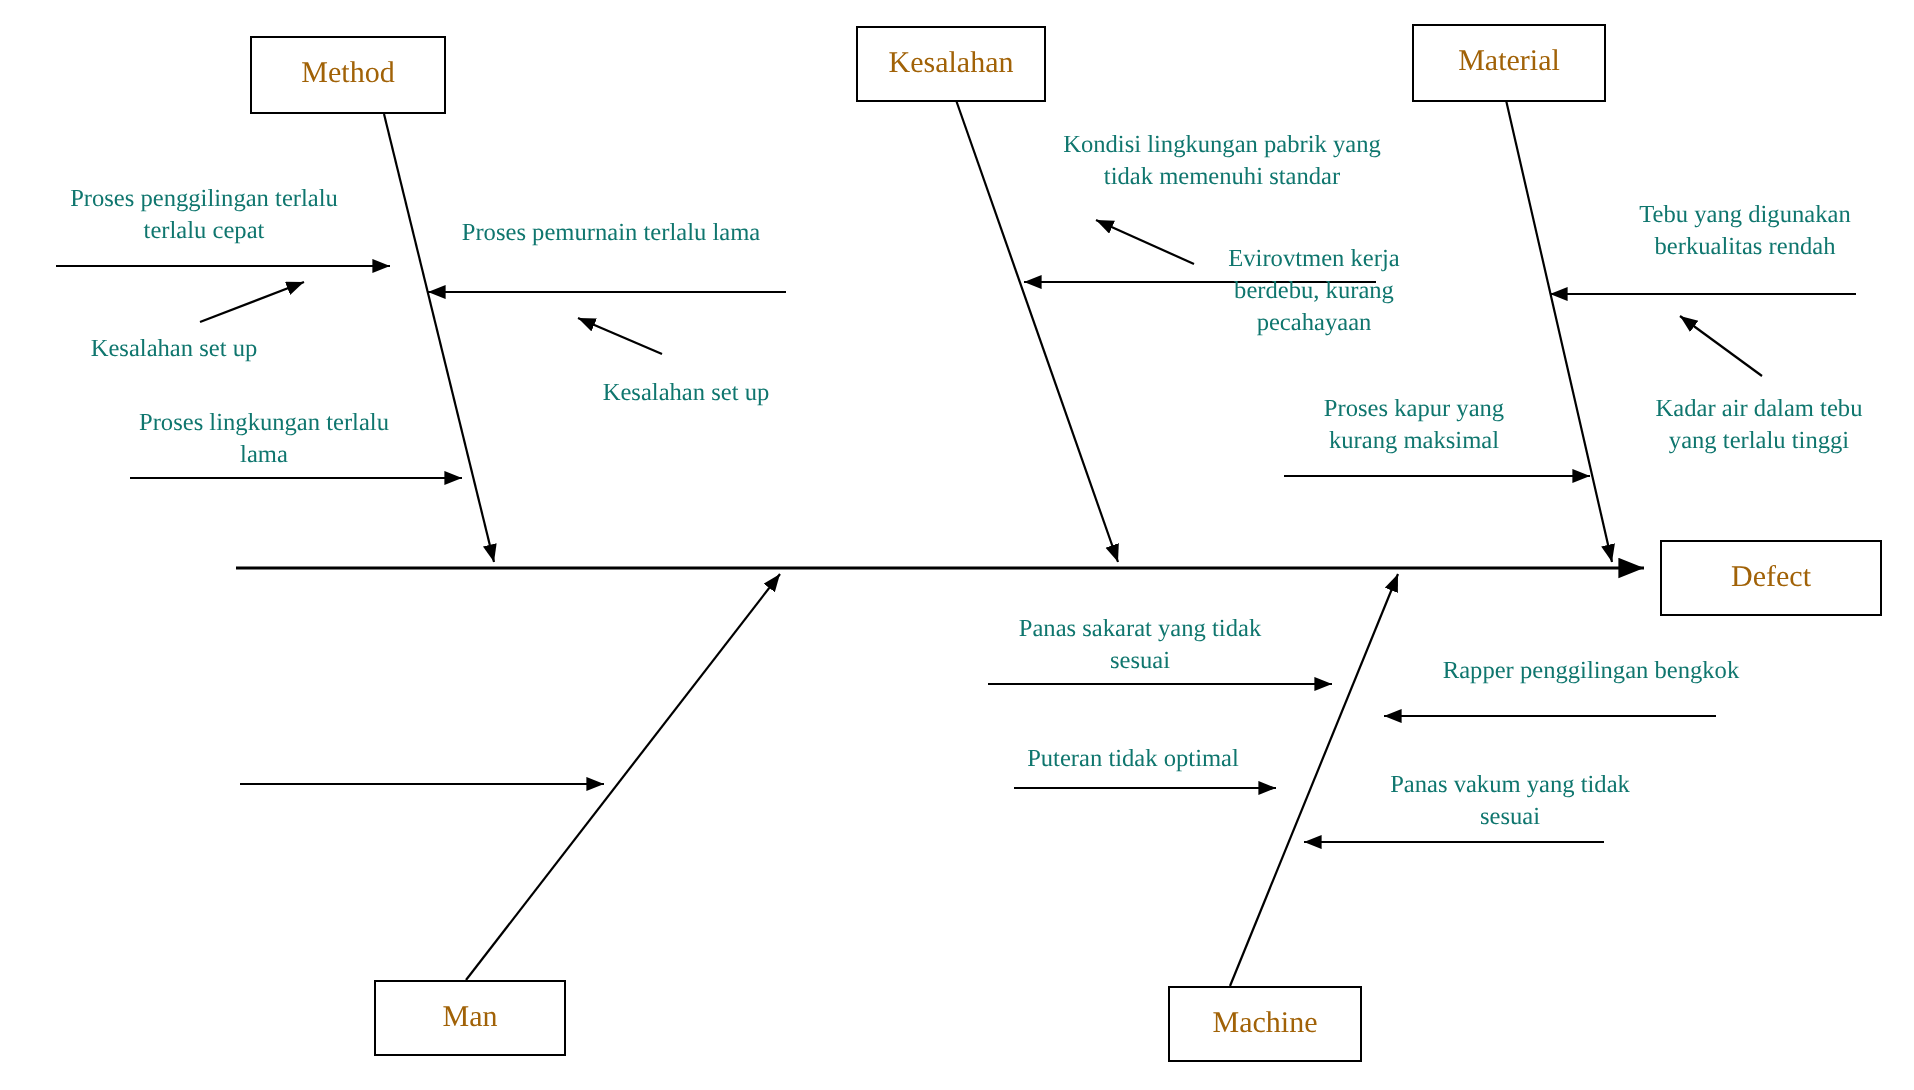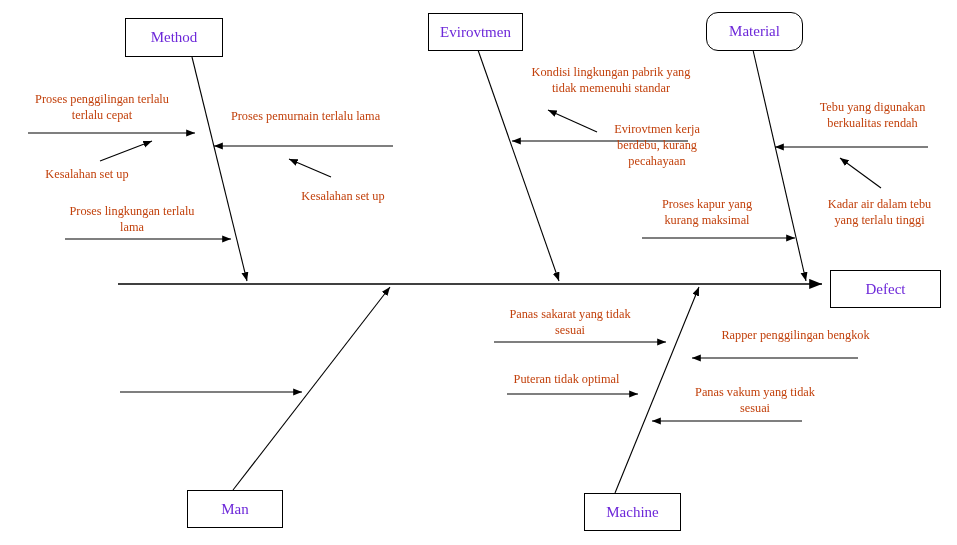--- a/index.html
+++ b/index.html
@@ -24,27 +24,27 @@
   }
   .cat-box {
     position: absolute;
     box-sizing: border-box;
     border: 1px solid #000000;
     background: #ffffff;
     display: flex;
     align-items: center;
     justify-content: center;
     font-size: 15px;
-    color: #6d28d9;
+    color: #a16207;
     line-height: 1.1;
   }
   .cause-label {
     position: absolute;
     font-size: 12.3px;
-    color: #c2410c;
+    color: #0f766e;
     line-height: 1.32;
     text-align: center;
     white-space: pre-line;
   }
 </style>
 </head>
 <body>
 
 <div id="canvas">
 
@@ -83,24 +83,24 @@
     <line x1="507" y1="394" x2="638" y2="394" stroke="#000000" stroke-width="1.1" marker-end="url(#arrowEnd)"></line>
     <line x1="858" y1="358" x2="692" y2="358" stroke="#000000" stroke-width="1.1" marker-end="url(#arrowEnd)"></line>
     <line x1="802" y1="421" x2="652" y2="421" stroke="#000000" stroke-width="1.1" marker-end="url(#arrowEnd)"></line>
   </svg>
 
   <div class="cat-box" style="left:125px; top:18px; width:98px; height:39px;">
     <span>Method</span>
   </div>
 
   <div class="cat-box" style="left:428px; top:13px; width:95px; height:38px;">
-    <span>Evirovtmen</span>
+    <span>Kesalahan</span>
   </div>
 
-  <div class="cat-box" style="left:706px; top:12px; width:97px; height:39px;border-radius:12px;">
+  <div class="cat-box" style="left:706px; top:12px; width:97px; height:39px;">
     <span>Material</span>
   </div>
 
   <div class="cat-box" style="left:187px; top:490px; width:96px; height:38px;">
     <span>Man</span>
   </div>
 
   <div class="cat-box" style="left:568px; top:493px; width:97px; height:38px;margin-left:16px;">
     <span>Machine</span>
   </div>

